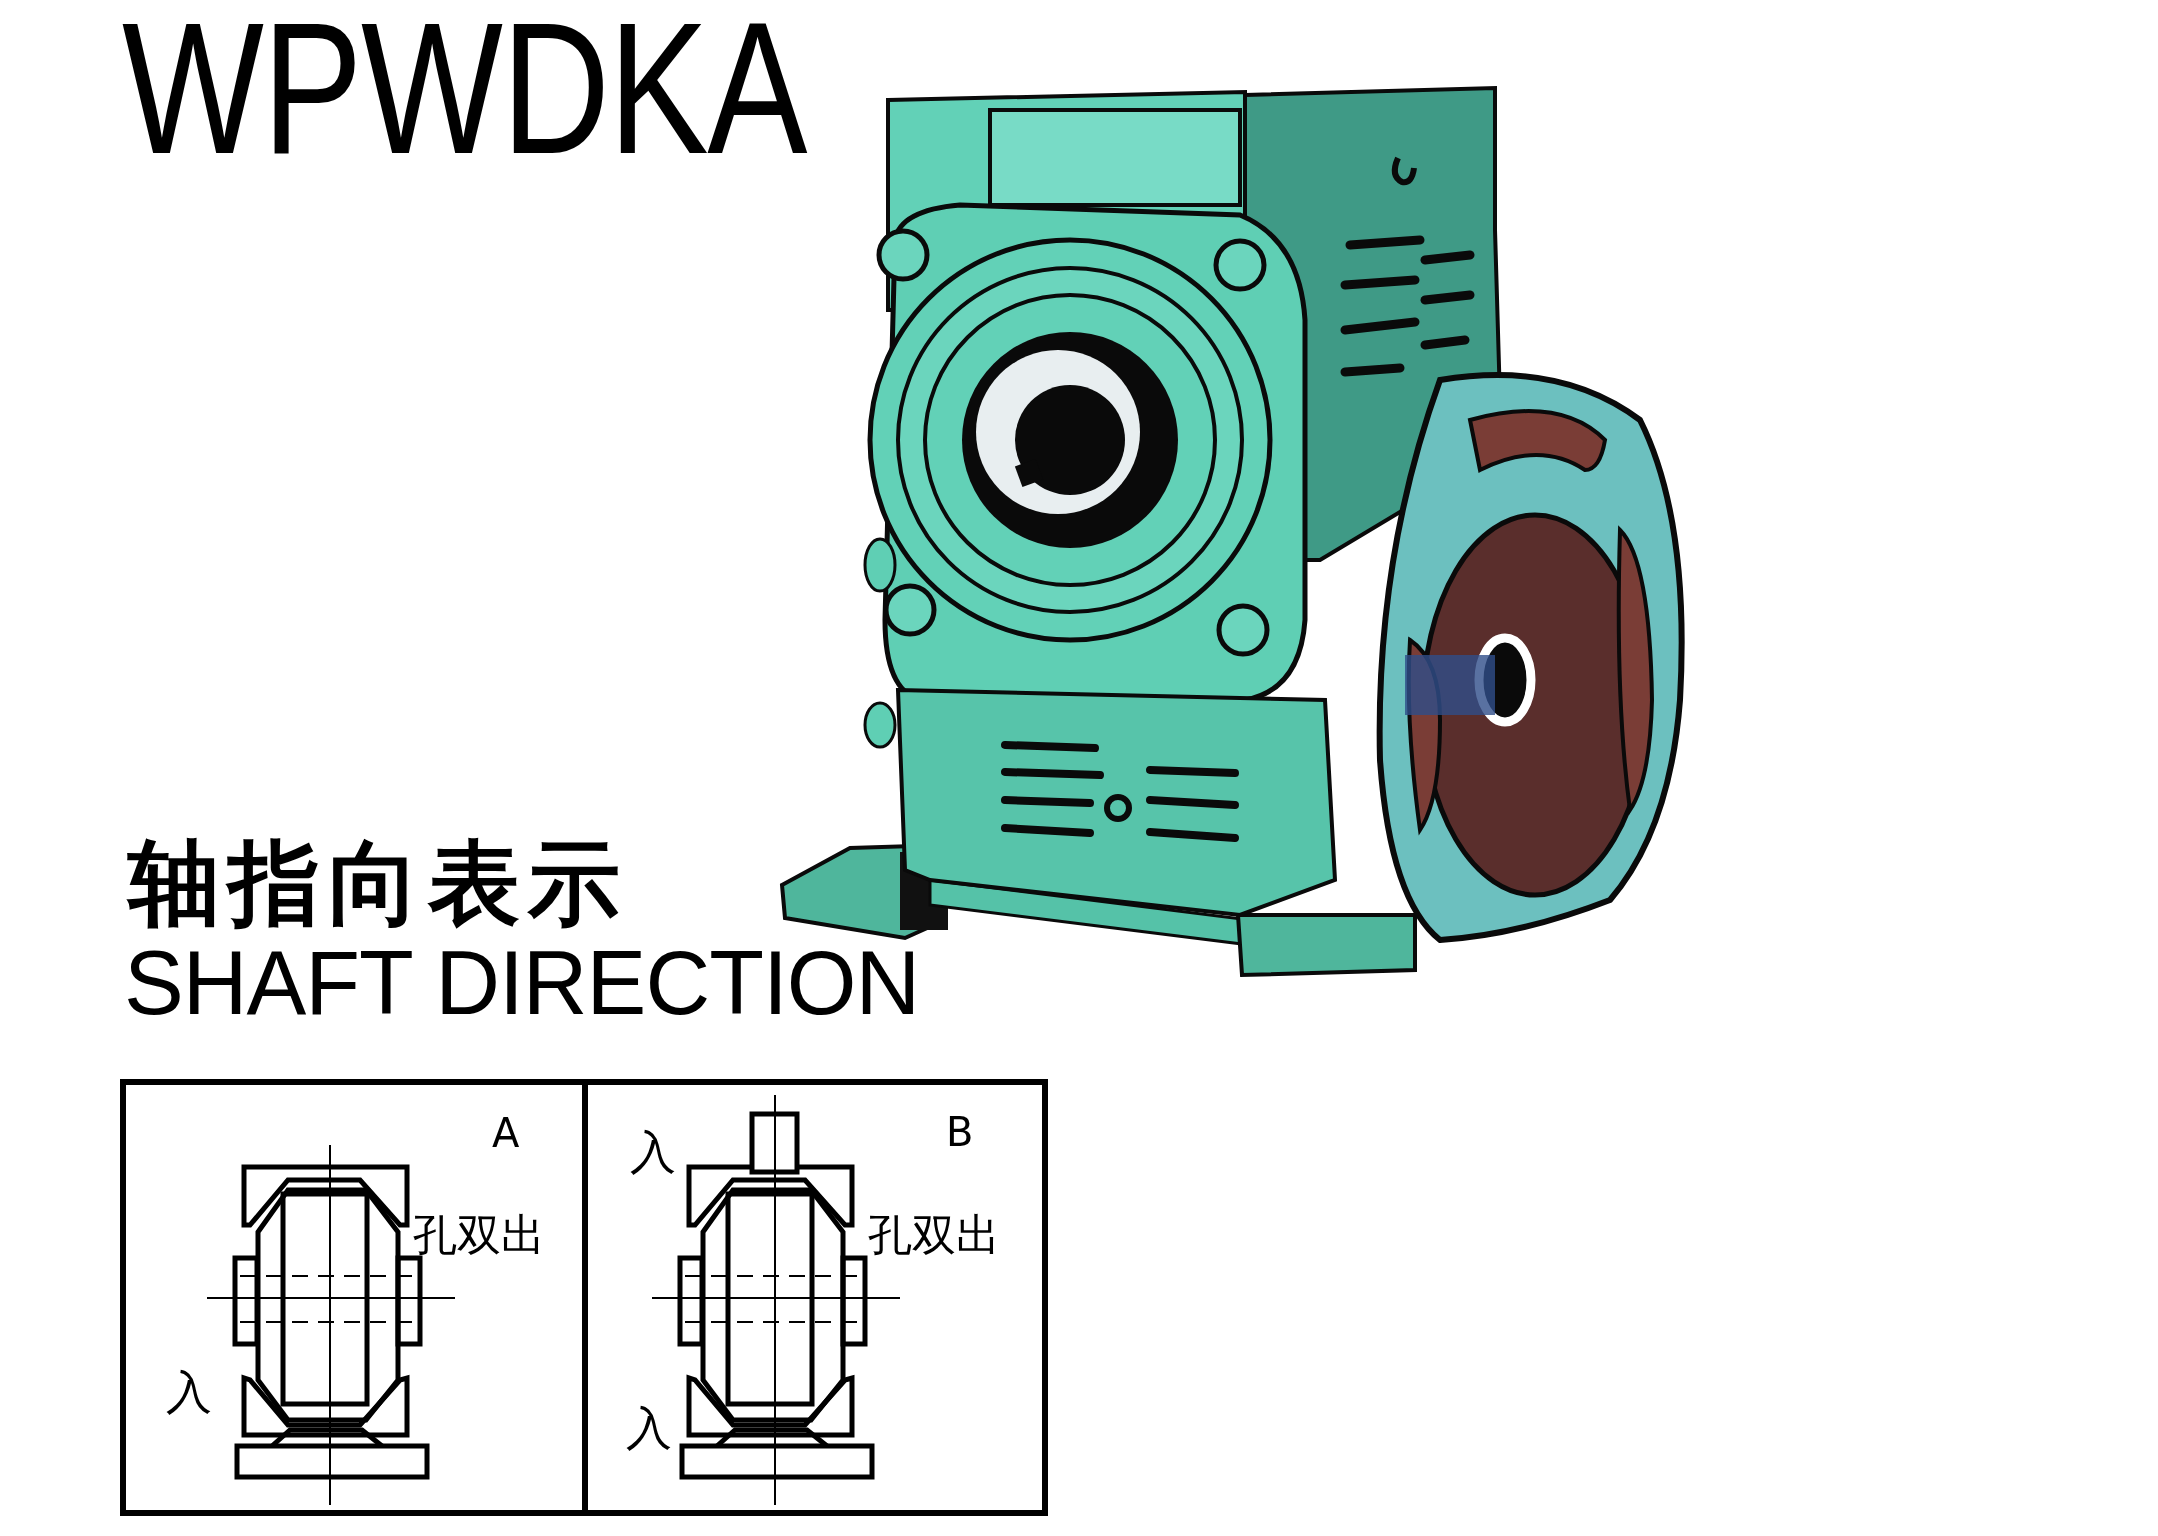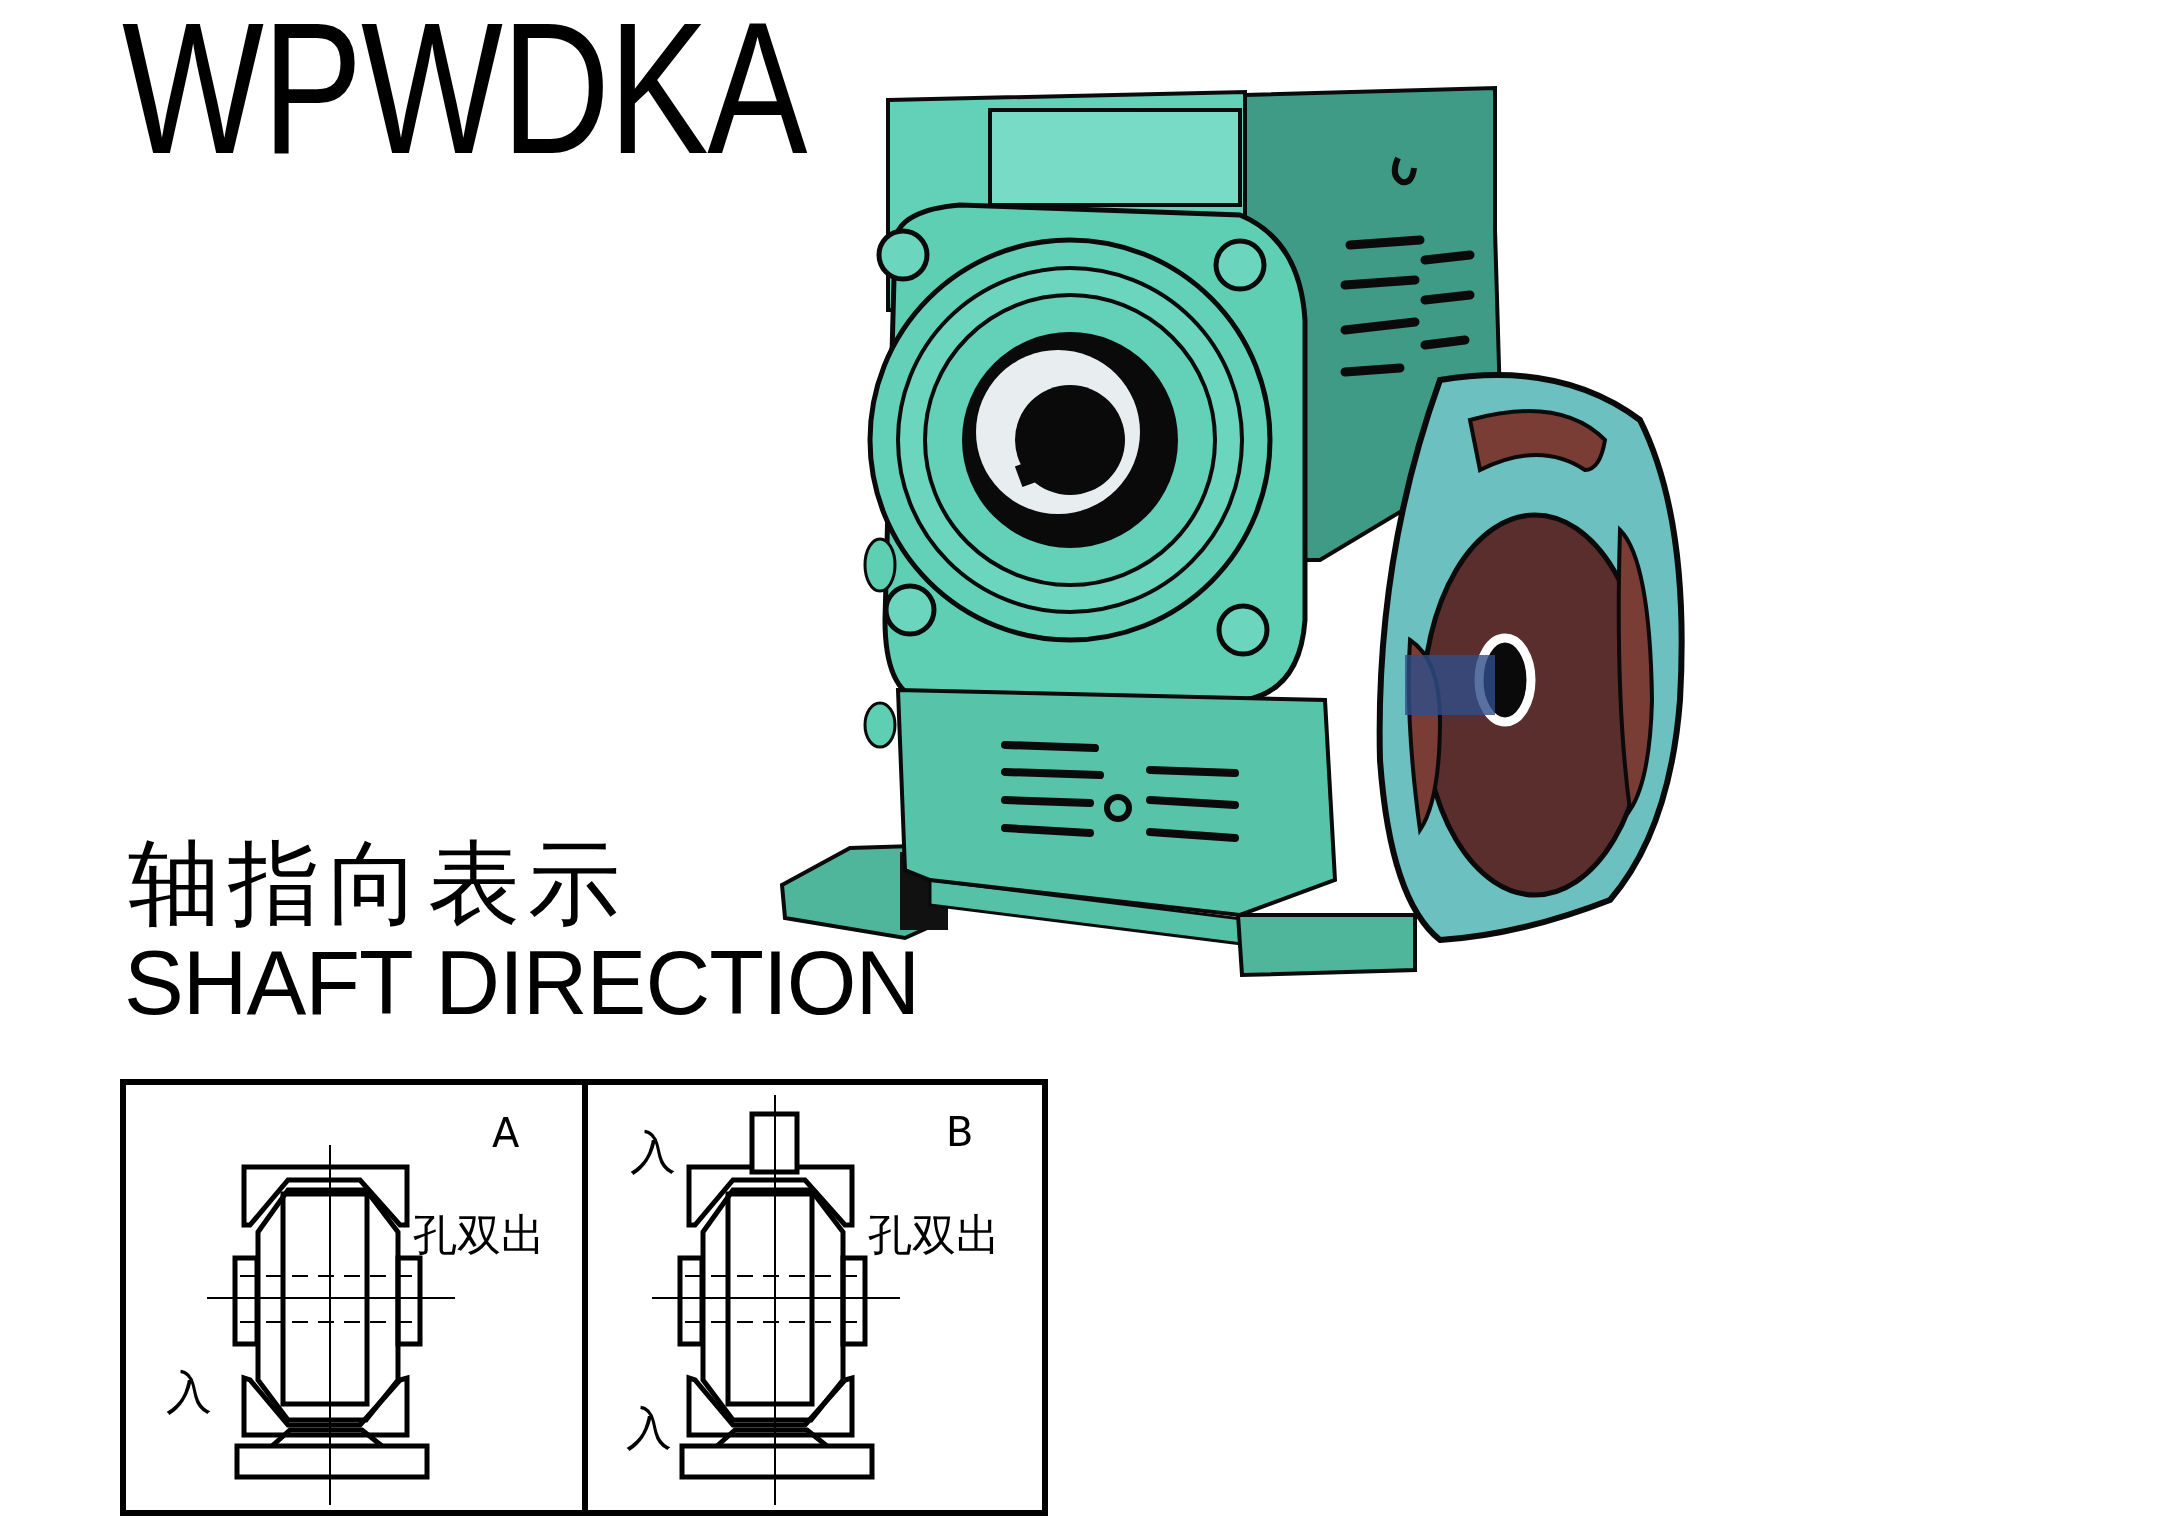--- a/index.html
+++ b/index.html
@@ -2,21 +2,21 @@
 <html><head>
 <meta charset="utf-8">
 <style>
   html, body { margin:0; padding:0; background:#ffffff; }
   body { width:2158px; height:1536px; position:relative; overflow:hidden;
          font-family:"Liberation Sans", "DejaVu Sans", sans-serif; color:#000; }
   .abs { position:absolute; }
   #title { left:122px; top:-6px; font-size:188px; line-height:1; font-weight:400;
            letter-spacing:-2px; transform-origin:left top; transform:scaleX(0.80); white-space:nowrap; }
   #cn-heading { left:128px; top:838px; font-size:92px; line-height:1;
-                font-family:"DejaVu Sans", sans-serif; letter-spacing:8px; white-space:nowrap; font-weight:400; }
+                font-family:"DejaVu Sans", sans-serif; letter-spacing:8px; white-space:nowrap; font-weight:700; }
   #en-heading { left:124px; top:937px; font-size:91px; line-height:1; white-space:nowrap;
                 letter-spacing:-1px; transform-origin:left top; transform:scaleX(0.985); }
   #product-illustration { left:760px; top:70px; width:940px; height:920px; }
   #diagram-frame { left:120px; top:1079px; width:928px; height:437px; }
   svg text { font-family:"DejaVu Sans", sans-serif; }
 </style>
 </head>
 <body>
 
 <div id="title" class="abs">WPWDKA</div>

